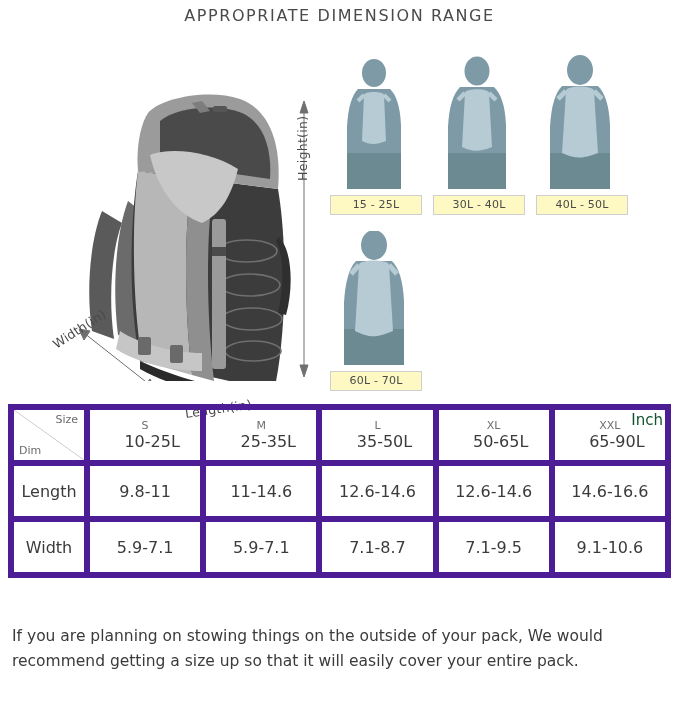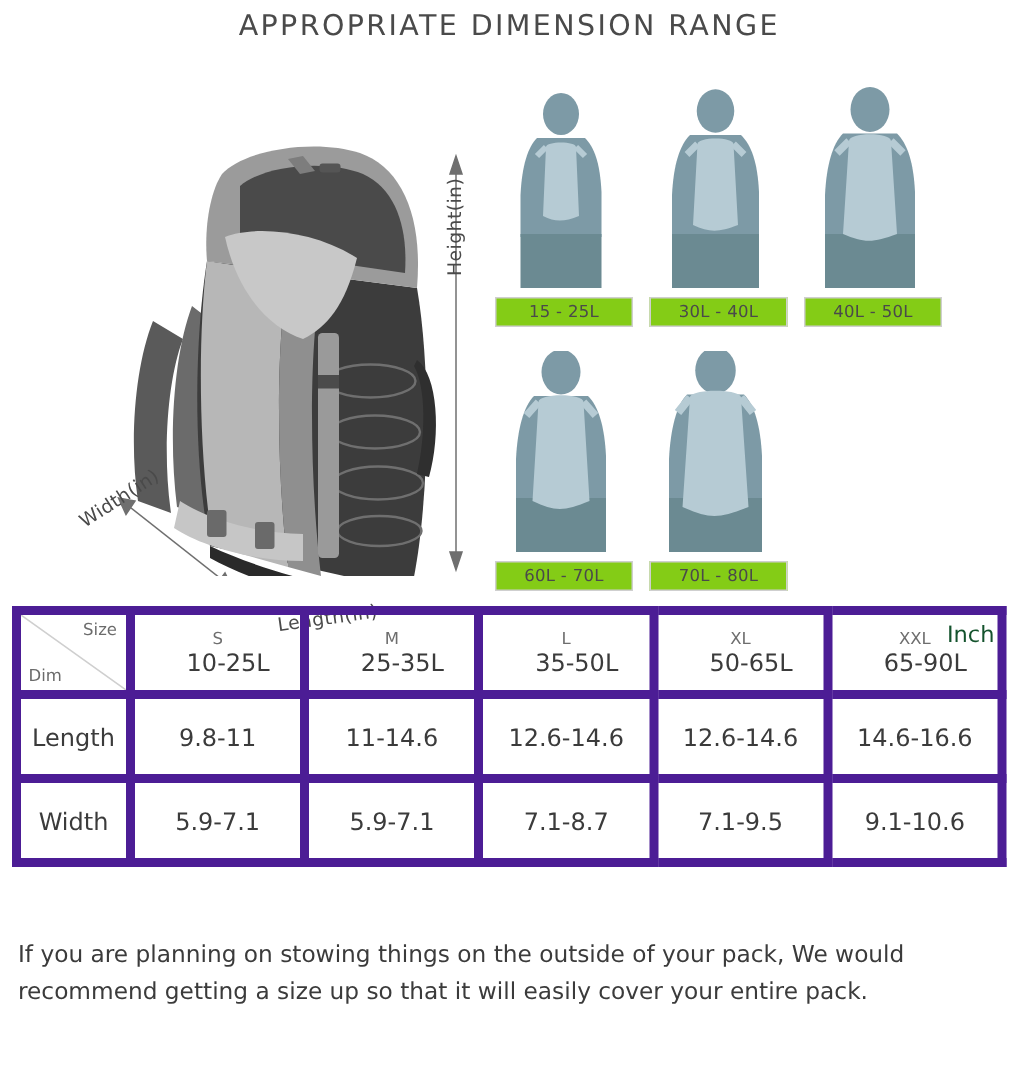--- a/index.html
+++ b/index.html
@@ -6,21 +6,21 @@
   body{
     width:679px;height:711px;
     background:#ffffff;
     font-family:"DejaVu Sans", sans-serif;
     color:#3b3b3b;
     overflow:hidden;
     position:relative;
   }
   .title{
     text-align:center;
-    font-size:19px;
+    font-size:16px;
     letter-spacing:1.6px;
     color:#4a4a4a;
     padding-top:6px;
     font-weight:400;
   }
   .top-area{
     position:relative;
     height:340px;
   }
   
@@ -72,21 +72,21 @@
   .person-fig{
     height:140px;
     width:92px;
     position:relative;
   }
   .cap{
     width:92px;
     text-align:center;
     font-size:11px;
     color:#4a4a4a;
-    background:#84cc16;
+    background:#fef9c3;
     border:1px solid #cfcfcf;
     padding:2px 0 3px;
     box-sizing:border-box;
     letter-spacing:.2px;
   }
   .inch-note{
     position:absolute;
     right:16px;top:386px;
     font-size:15px;
     color:#14532d;
@@ -273,32 +273,20 @@
           <svg width="92" height="140" viewBox="0 0 92 140">
             <ellipse cx="44" cy="14" rx="13" ry="15" fill="#7d9aa6"></ellipse>
             <path d="M26 30 C19 37 15 52 14 72 L14 100 L74 100 L74 70 C73 50 69 37 62 30 Z" fill="#7d9aa6"></path>
             <rect x="14" y="98" width="60" height="36" fill="#6b8a92"></rect>
             <path d="M29 34 C29 28 59 28 59 34 L63 100 C46 107 40 107 25 100 Z" fill="#b6cbd4"></path>
             <path d="M29 34 L21 43 M59 34 L67 43" stroke="#b6cbd4" stroke-width="5" fill="none"></path>
           </svg>
         </div>
         <div class="cap">60L - 70L</div>
       </div>
-      <div class="person-cell">
-        <div class="person-fig">
-          <svg width="92" height="140" viewBox="0 0 92 140">
-            <ellipse cx="44" cy="13" rx="13.5" ry="15.5" fill="#7d9aa6"></ellipse>
-            <path d="M25 29 C18 36 14 52 13 72 L13 100 L75 100 L75 70 C74 50 70 36 63 29 Z" fill="#7d9aa6"></path>
-            <rect x="13" y="98" width="62" height="36" fill="#6b8a92"></rect>
-            <path d="M27 31 C27 25 61 25 61 31 L66 104 C46 112 40 112 22 104 Z" fill="#b6cbd4"></path>
-            <path d="M27 31 L19 41 M61 31 L69 41" stroke="#b6cbd4" stroke-width="5.5" fill="none"></path>
-          </svg>
-        </div>
-        <div class="cap">70L - 80L</div>
-      </div>
     </div>
 
   </div>
 
   <div class="inch-note">Inch</div>
 </div>
 
 <table class="size-table">
   <tbody>
       <tr>

